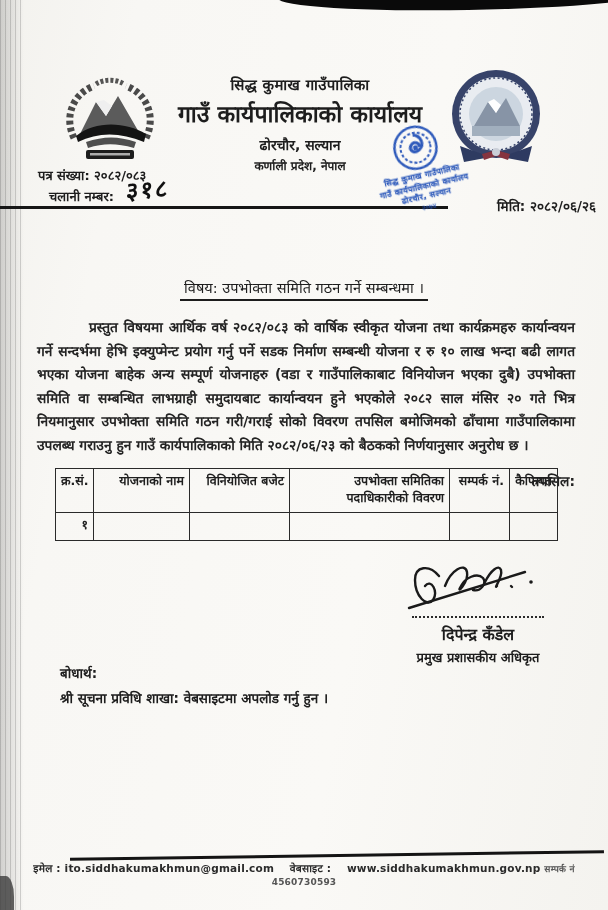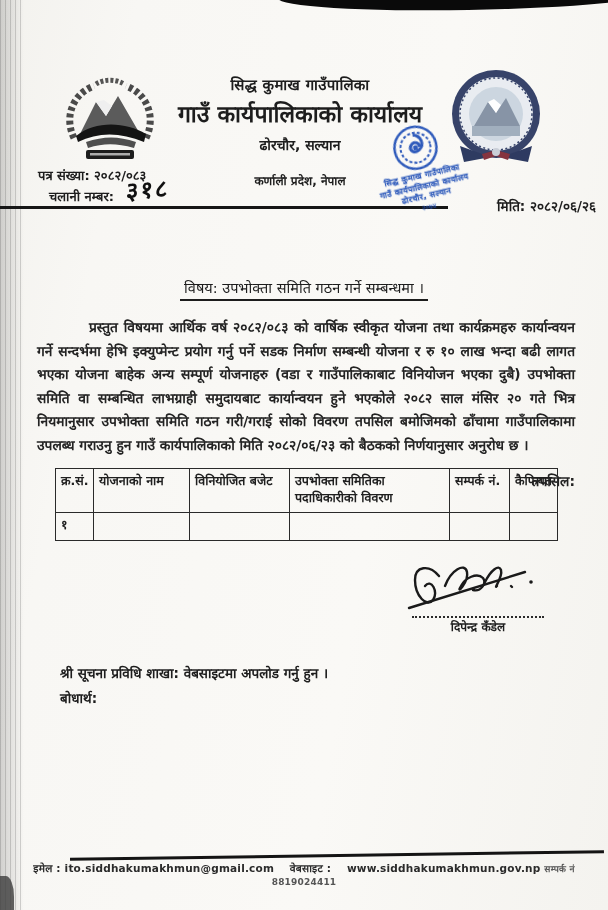--- a/index.html
+++ b/index.html
@@ -21,21 +21,21 @@
   .blot-bl{ position:absolute; left:0; bottom:0; width:14px; height:34px;
     background:#3c3c3c; border-radius:0 60% 0 0; opacity:.8; }
 
   
   .emblem-left{ position:absolute; left:56px; top:76px; width:108px; height:92px; }
   .seal-right{ position:absolute; left:446px; top:68px; width:100px; height:104px; opacity:.92; }
   .head-center{ position:absolute; left:140px; top:74px; width:320px; text-align:center; font-weight:bold; }
   .head-line1{ font-size:15px; letter-spacing:.3px; }
   .head-line2{ font-size:23px; margin-top:3px; }
   .head-line3{ font-size:14px; margin-top:6px; }
-  .head-line4{ font-size:12px; margin-top:18px; }
+  .head-line4{ font-size:12px; margin-top:3px; }
 
   .meta{ position:absolute; left:38px; top:165px; font-size:13px; font-weight:bold; line-height:21px; }
   .dispatch-row{ display:flex; align-items:flex-start;margin-left:11px; }
   .dispatch-hand{ font-size:24px; font-weight:bold; margin-left:12px; margin-top:-6px;
     transform:rotate(-4deg) skewX(-6deg); letter-spacing:2px; color:#101010; }
 
   .rule-top{ position:absolute; left:0; top:206px; width:448px; height:3px; background:#161616; }
   .date-line{ position:absolute; right:12px; top:197px; font-size:13.5px; font-weight:bold; }
 
   
@@ -54,28 +54,28 @@
 
   .body-block{ position:absolute; left:37px; top:307px; width:538px;
     font-size:13.8px; font-weight:bold; line-height:23.6px; text-align:justify; color:#232323; }
   .body-block p{ text-indent:52px;margin-top:9px; }
   .schedule-label{ margin-top:12px; text-align:right; }
 
   table.schedule{ position:absolute; left:55px; top:468px; width:502px;
     border-collapse:collapse; font-size:12.5px; font-weight:bold; color:#1f1f1f;
     table-layout:fixed; }
   table.schedule th, table.schedule td{
-    border:1.6px solid #2a2a2a; padding:3px 5px; text-align:left; vertical-align:top;
+    border:1.6px solid #2a2a2a; padding:3px 5px; text-align:right; vertical-align:top;
     font-weight:bold; }
   table.schedule th{ height:44px; }
   table.schedule td{ height:28px; }
 
   .sig-block{ position:absolute; left:378px; top:552px; width:200px; text-align:center; }
   .sig-dots{ width:132px; margin:-8px auto 0; border-bottom:2.4px dotted #2a2a2a; }
-  .sig-name{ font-size:12px; font-weight:bold; }
+  .sig-name{ font-size:16px; font-weight:bold; margin-top:5px; }
   .sig-title{ font-size:13px; font-weight:bold; margin-top:3px; }
 
   .cc-block{ position:absolute; left:60px; top:661px; font-size:13.5px; font-weight:bold; line-height:25px; }
 
   .rule-footer{ position:absolute; left:70px; top:854px; width:534px; height:3px;
     background:#141414; transform:rotate(-.8deg); }
   .footer-text{ position:absolute; left:0; top:861px; width:100%; text-align:center;
     font-size:10.5px; font-weight:bold; color:#2b2b2b; letter-spacing:.2px; }
   .footer-text .sep{ display:inline-block; width:8px; }
   .footer-phone{ font-size:9px; color:#555; }
@@ -198,32 +198,33 @@
         <path d="M46,24 C36,12 22,14 22,28 C22,44 34,56 40,48 C46,40 38,26 32,34"></path>
         <path d="M52,34 C58,18 72,10 74,20 C76,30 62,44 68,34 C72,26 84,20 90,26 C94,31 88,40 80,38"></path>
         <path d="M92,30 C98,18 106,12 108,18 C110,25 100,38 104,34"></path>
         <path d="M16,56 L132,20"></path>
         <path d="M118,34 L119,35"></path>
       </g>
       <circle cx="138" cy="30" r="1.8" fill="#1a1a1a"></circle>
     </svg>
     <div class="sig-dots"></div>
     <div class="sig-name">दिपेन्द्र कँडेल</div>
+    <div class="sig-title">प्रमुख प्रशासकीय अधिकृत</div>
   </div>
 
   <div class="cc-block">
+    <div>बोधार्थ:</div>
     <div>श्री सूचना प्रविधि शाखा: वेबसाइटमा अपलोड गर्नु हुन ।</div>
-    <div>बोधार्थ:</div>
   </div>
 
   <div class="rule-footer"></div>
   <div class="footer-text">
     <span>इमेल :</span>
     <span>ito.siddhakumakhmun@gmail.com</span>
     <span class="sep"></span>
     <span>वेबसाइट :</span>
     <span class="sep"></span>
     <span>www.siddhakumakhmun.gov.np</span>
     <span class="footer-phone">सम्पर्क नं</span>
-    <span class="footer-phone">8819024411</span>
+    <span class="footer-phone">4560730593</span>
   </div>
 
 </div>
 
 </body></html>

